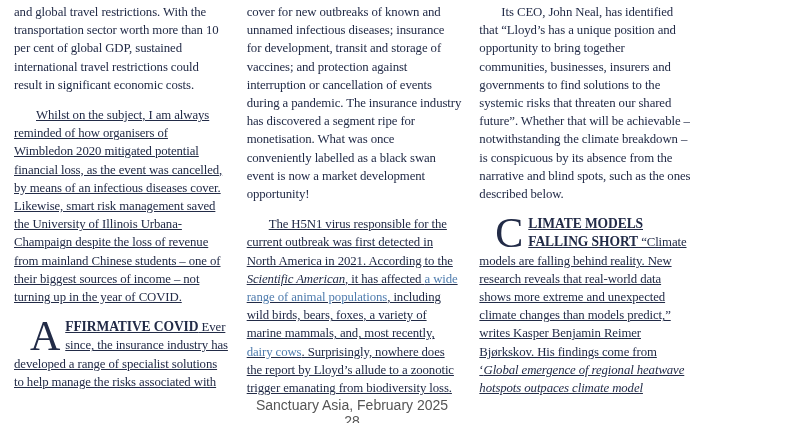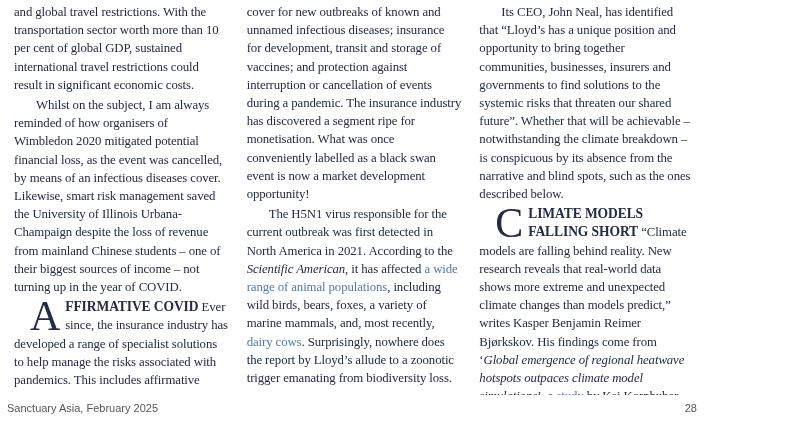--- a/index.html
+++ b/index.html
@@ -25,21 +25,21 @@
   .column {
     flex: 1 1 0;
     min-width: 0;
     color: var(--body-text, #222b47);
     font-size: 12.8px;
     line-height: 18.2px;
     letter-spacing: -0.1px;
     text-align: left;
   }
   p.para { margin: 0; }
-  p.para + p.para { margin-top: 2px; }
+  p.para + p.para { margin-top: 12px; text-decoration: underline; }
   p.para.indent { text-indent: 22px; }
   .dropcap {
     float: left;
     font-size: 42px;
     line-height: 30px;
     margin: 3px 5px 0 16px;
     color: var(--body-text, #222b47);
   }
   .seg-heading { font-weight: 700; font-size: 1.06em; }
   .seg-italic { font-style: italic; }
@@ -51,22 +51,23 @@
   .footer {
     position: absolute;
     left: 0; right: 0; bottom: 0;
     height: 22px;
     background: var(--bg, #ffffff);
     display: flex;
     justify-content: space-between;
     align-items: center;
     padding: 0 11px 4px 7px;
     font-family: "Liberation Sans", sans-serif;
-    font-size: 11px;
+    font-size: 14px;
     color: var(--footer-text, #555555);
+    flex-direction: column;
   }
 </style>
 </head>
 <body>
 
 <div class="page">
   <div class="columns" id="columns">
       <div class="column">
         <p class="para"><span class="seg-text">and global travel restrictions. With the transportation sector worth more than 10 per cent of global GDP, sustained international travel restrictions could result in significant economic costs.</span></p>
         <p class="para indent"><span class="seg-text">Whilst on the subject, I am always reminded of how organisers of Wimbledon 2020 mitigated potential financial loss, as the event was cancelled, by means of an infectious diseases cover. Likewise, smart risk management saved the University of Illinois Urbana-Champaign despite the loss of revenue from mainland Chinese students – one of their biggest sources of income – not turning up in the year of COVID.</span></p>

